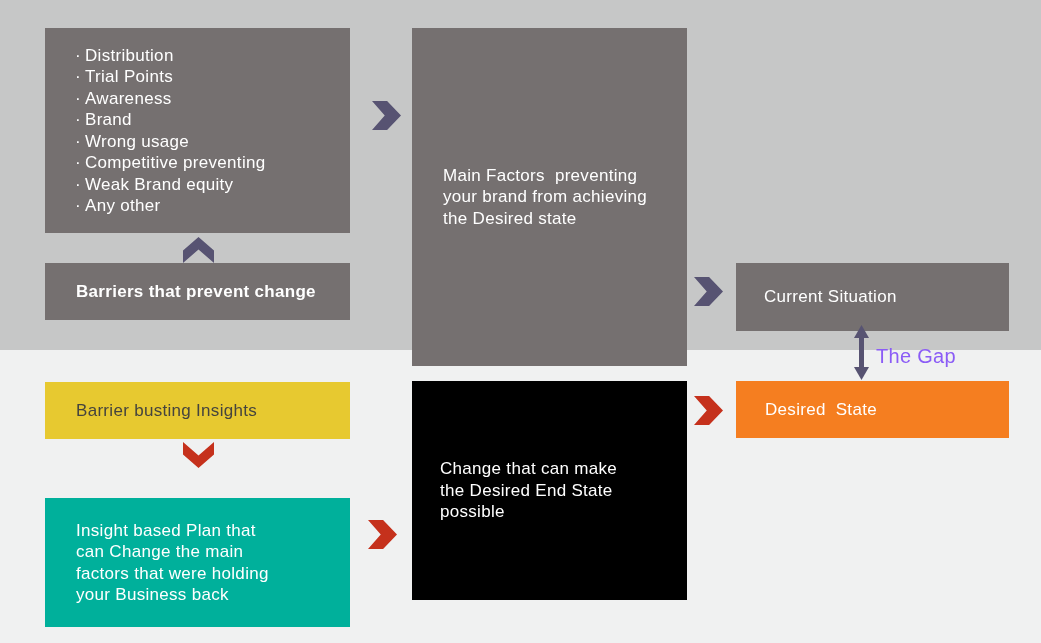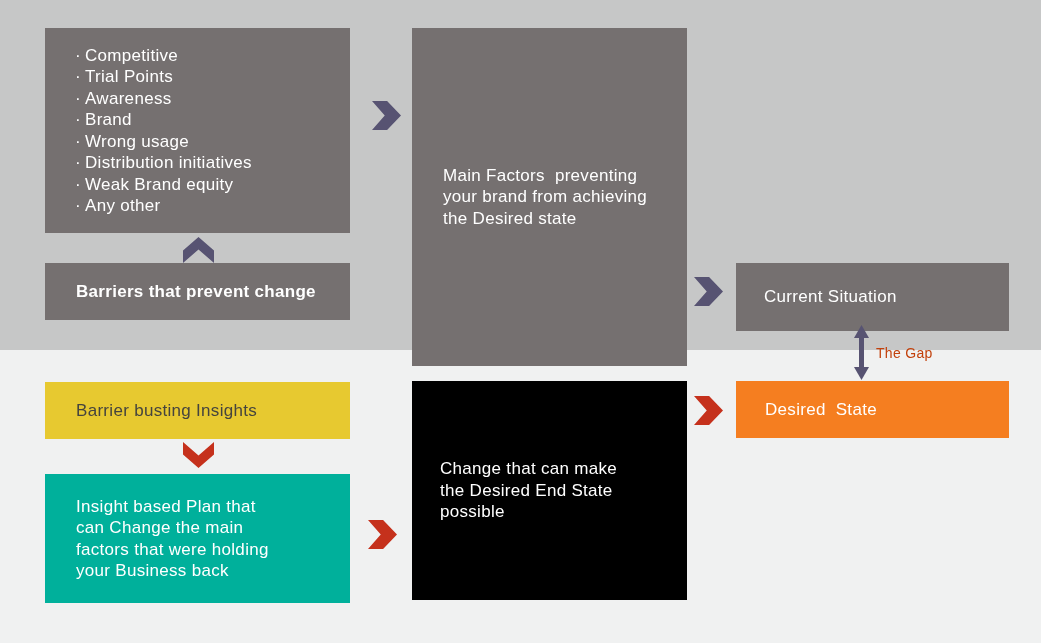--- a/index.html
+++ b/index.html
@@ -43,21 +43,21 @@
   .teal-box   { background: #00b09b; }
   .blue-box   { background: #000000; }
 
   
   .factors-list-box { left: 45px;  top: 28px;  width: 305px; height: 205px; padding-left: 30px; }
   .main-factors-box { left: 412px; top: 28px;  width: 275px; height: 338px; padding-left: 31px; padding-right: 22px; }
   .barriers-box     { left: 45px;  top: 263px; width: 305px; height: 57px;  padding-left: 31px; font-weight: bold; }
   .current-box      { left: 736px; top: 263px; width: 273px; height: 68px;  padding-left: 28px; }
   .desired-box      { left: 736px; top: 381px; width: 273px; height: 57px;  padding-left: 29px; }
   .insights-box     { left: 45px;  top: 382px; width: 305px; height: 57px;  padding-left: 31px; }
-  .plan-box         { left: 45px;  top: 474px; width: 305px; height: 129px; padding-left: 31px; padding-right: 40px; }
+  .plan-box         { left: 45px;  top: 498px; width: 305px; height: 129px; padding-left: 31px; padding-right: 40px; }
   .change-box       { left: 412px; top: 381px; width: 275px; height: 219px; padding-left: 28px; padding-right: 45px; }
 
   
   .bullet-item { display: flex; }
   .bullet-item .dot { width: 10px; flex: 0 0 10px; text-align: left; }
 
   
   .chev { display: block; }
   .chev-right {
     width: 29px; height: 29px;
@@ -78,58 +78,58 @@
   .chev2 { left: 694px; top: 277px; }
   .chev3 { left: 183px; top: 237px; }  
   .chev4 { left: 694px; top: 396px; }
   .chev5 { left: 183px; top: 442px; }  
   .chev6 { left: 368px; top: 520px; }
 
   
   .gap-arrow { left: 854px; top: 325px; width: 15px; height: 55px; color: #575372; }
   .gap-label {
     left: 876px; top: 345px;
-    color: #c2410c;
-    font-size: 14px;
+    color: #8b5cf6;
+    font-size: 20px;
     letter-spacing: 0.3px;
   }
 </style>
 </head>
 <body>
 
 <div id="canvas">
 
   <div class="abs band-top"></div>
   <div class="abs band-bottom"></div>
 
   <div class="abs box gray-box factors-list-box">
     <div class="bullet-list">
         <div class="bullet-item">
           <span class="dot">·</span>
-          <span>Competitive</span>
+          <span>Distribution</span>
         </div>
         <div class="bullet-item">
           <span class="dot">·</span>
           <span>Trial Points</span>
         </div>
         <div class="bullet-item">
           <span class="dot">·</span>
           <span>Awareness</span>
         </div>
         <div class="bullet-item">
           <span class="dot">·</span>
           <span>Brand</span>
         </div>
         <div class="bullet-item">
           <span class="dot">·</span>
           <span>Wrong usage</span>
         </div>
         <div class="bullet-item">
           <span class="dot">·</span>
-          <span>Distribution initiatives</span>
+          <span>Competitive preventing</span>
         </div>
         <div class="bullet-item">
           <span class="dot">·</span>
           <span>Weak Brand equity</span>
         </div>
         <div class="bullet-item">
           <span class="dot">·</span>
           <span>Any other</span>
         </div>
       </div>

